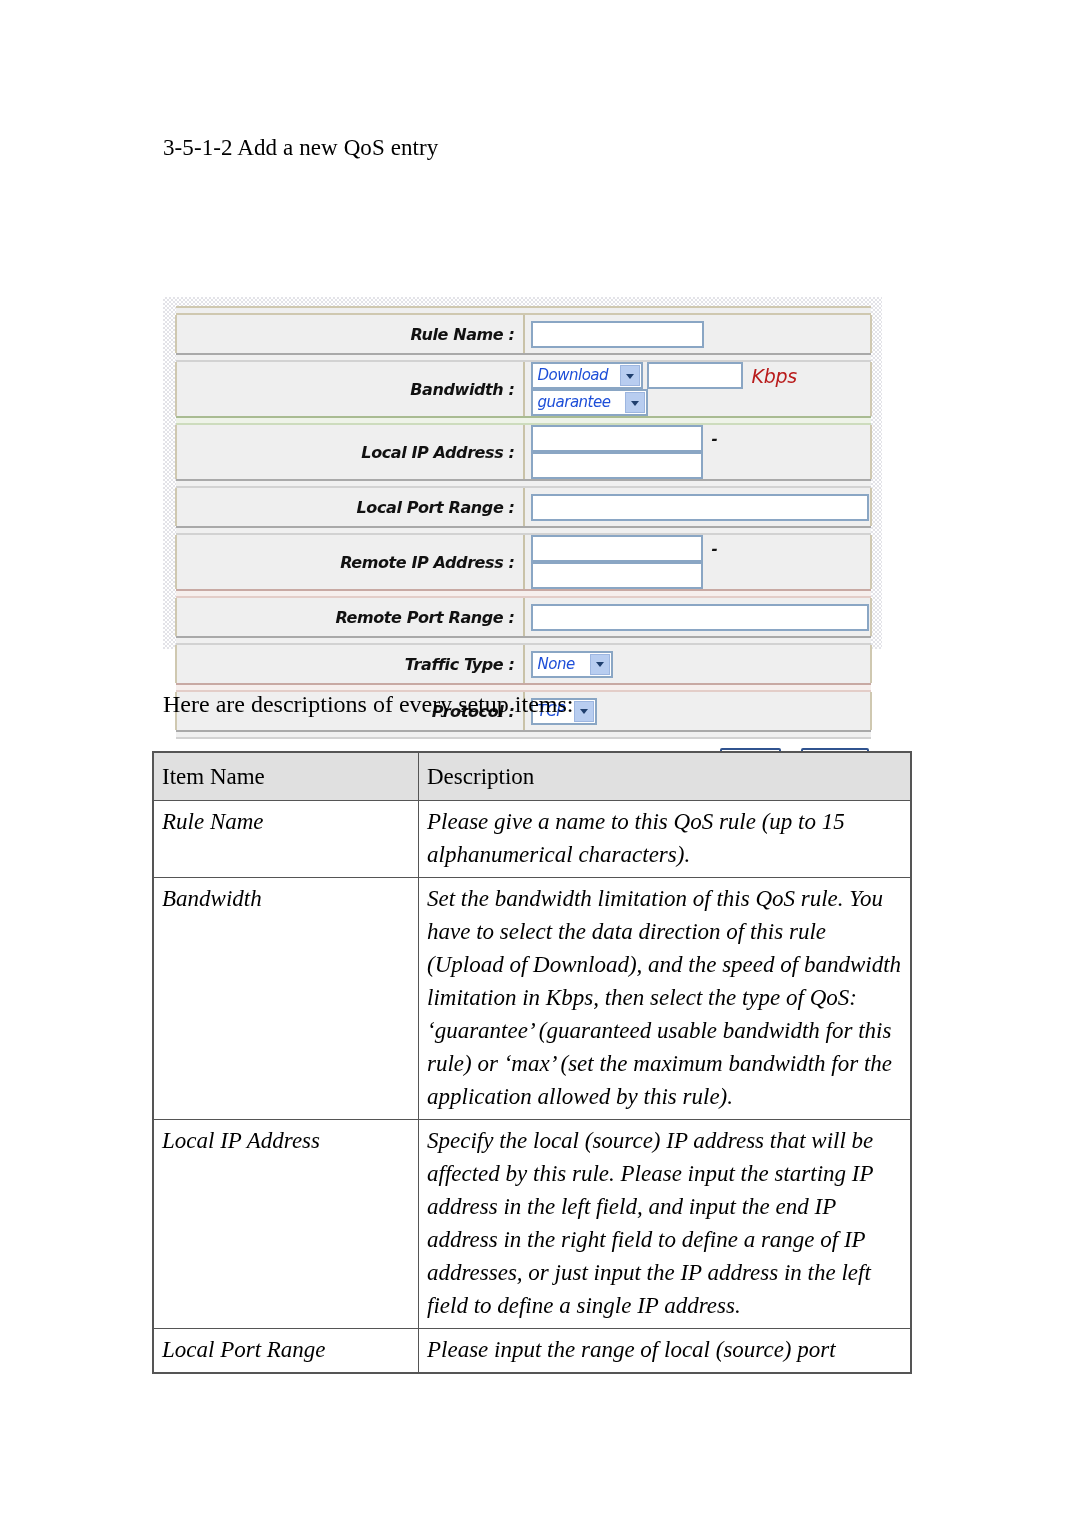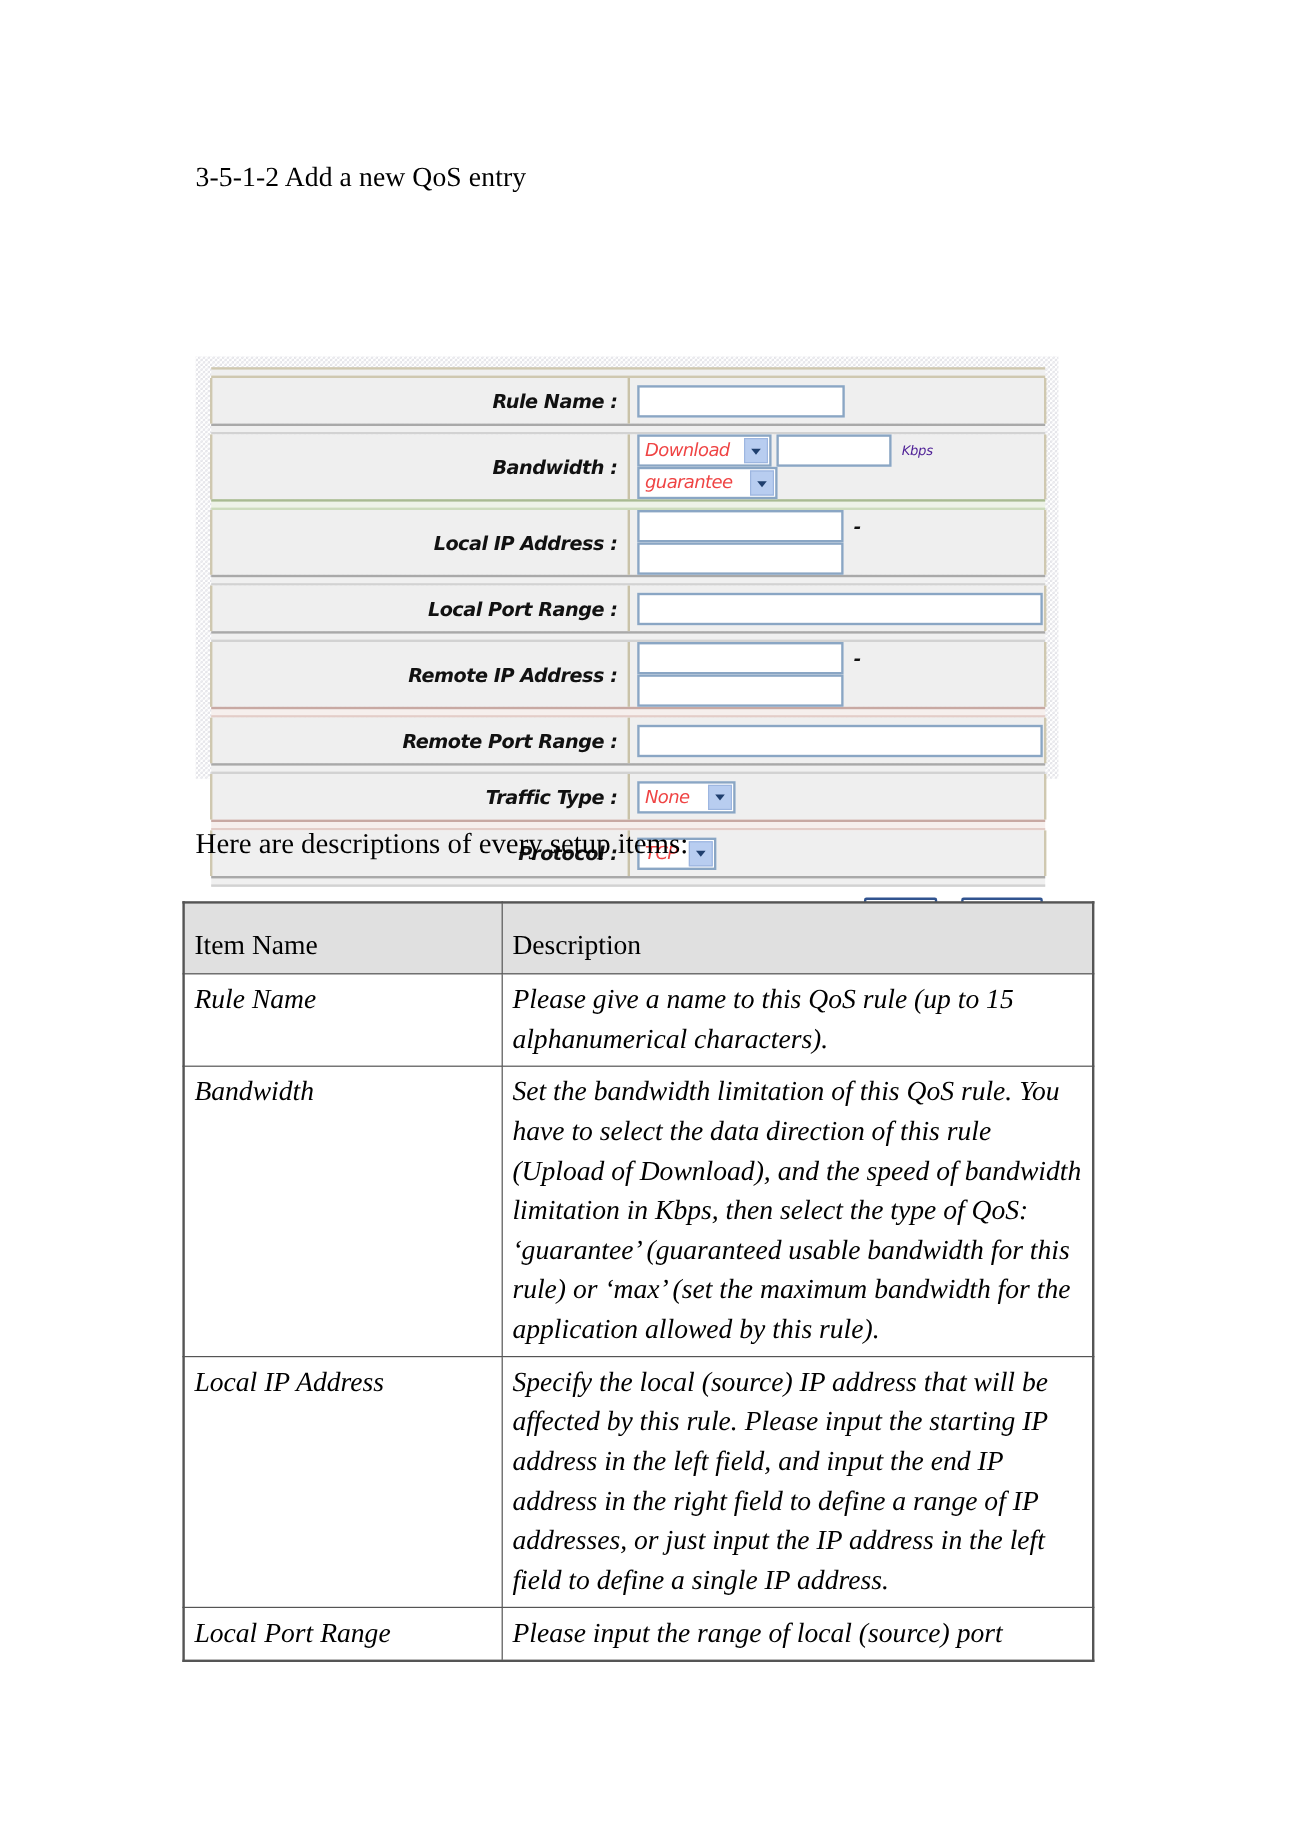--- a/index.html
+++ b/index.html
@@ -135,41 +135,41 @@
     font-family: "DejaVu Sans", "Liberation Sans", sans-serif;
     font-weight: bold;
     font-size: 15px;
     vertical-align: middle;
     color: #111;
   }
   .unit {
     display: inline-block;
     padding: 0 7px 0 5px;
     font-family: "DejaVu Sans", "Liberation Sans", sans-serif;
-    font-size: 11px;
-    color: #4c1d95;
+    font-size: 19px;
+    color: #b91c1c;
     vertical-align: middle;
     letter-spacing: -0.3px;
   }
 
   
   .sel {
     display: inline-block;
     box-sizing: border-box;
     height: 27px;
     background: #ffffff;
     border: 2px solid #8aa6c4;
     vertical-align: middle;
     position: relative;
     padding: 0 24px 0 5px;
     font-family: "DejaVu Sans", "Liberation Sans", sans-serif;
     font-size: 15px;
     line-height: 23px;
     letter-spacing: -0.5px;
-    color: #ef4444;
+    color: #1d4ed8;
     white-space: nowrap;
   }
   .sel .arrow-btn {
     position: absolute;
     right: 1px;
     top: 1px;
     width: 20px;
     height: 21px;
     background: #b8cdf0;
     border: 1px solid #9db6e0;
@@ -235,21 +235,21 @@
     vertical-align: top;
     font-size: 23px;
     line-height: 33px;
   }
   .desc-table th {
     background: #e0e0e0;
     font-weight: normal;
     text-align: left;
     font-style: normal;
     height: 34px;
-    padding-top: 18px;
+    padding-top: 7px;
   }
   .col-item { width: 248px; }
   .desc-table td {
     font-style: italic;
   }
   .desc-table .cell-item {
     white-space: nowrap;
   }
 </style>
 </head>

